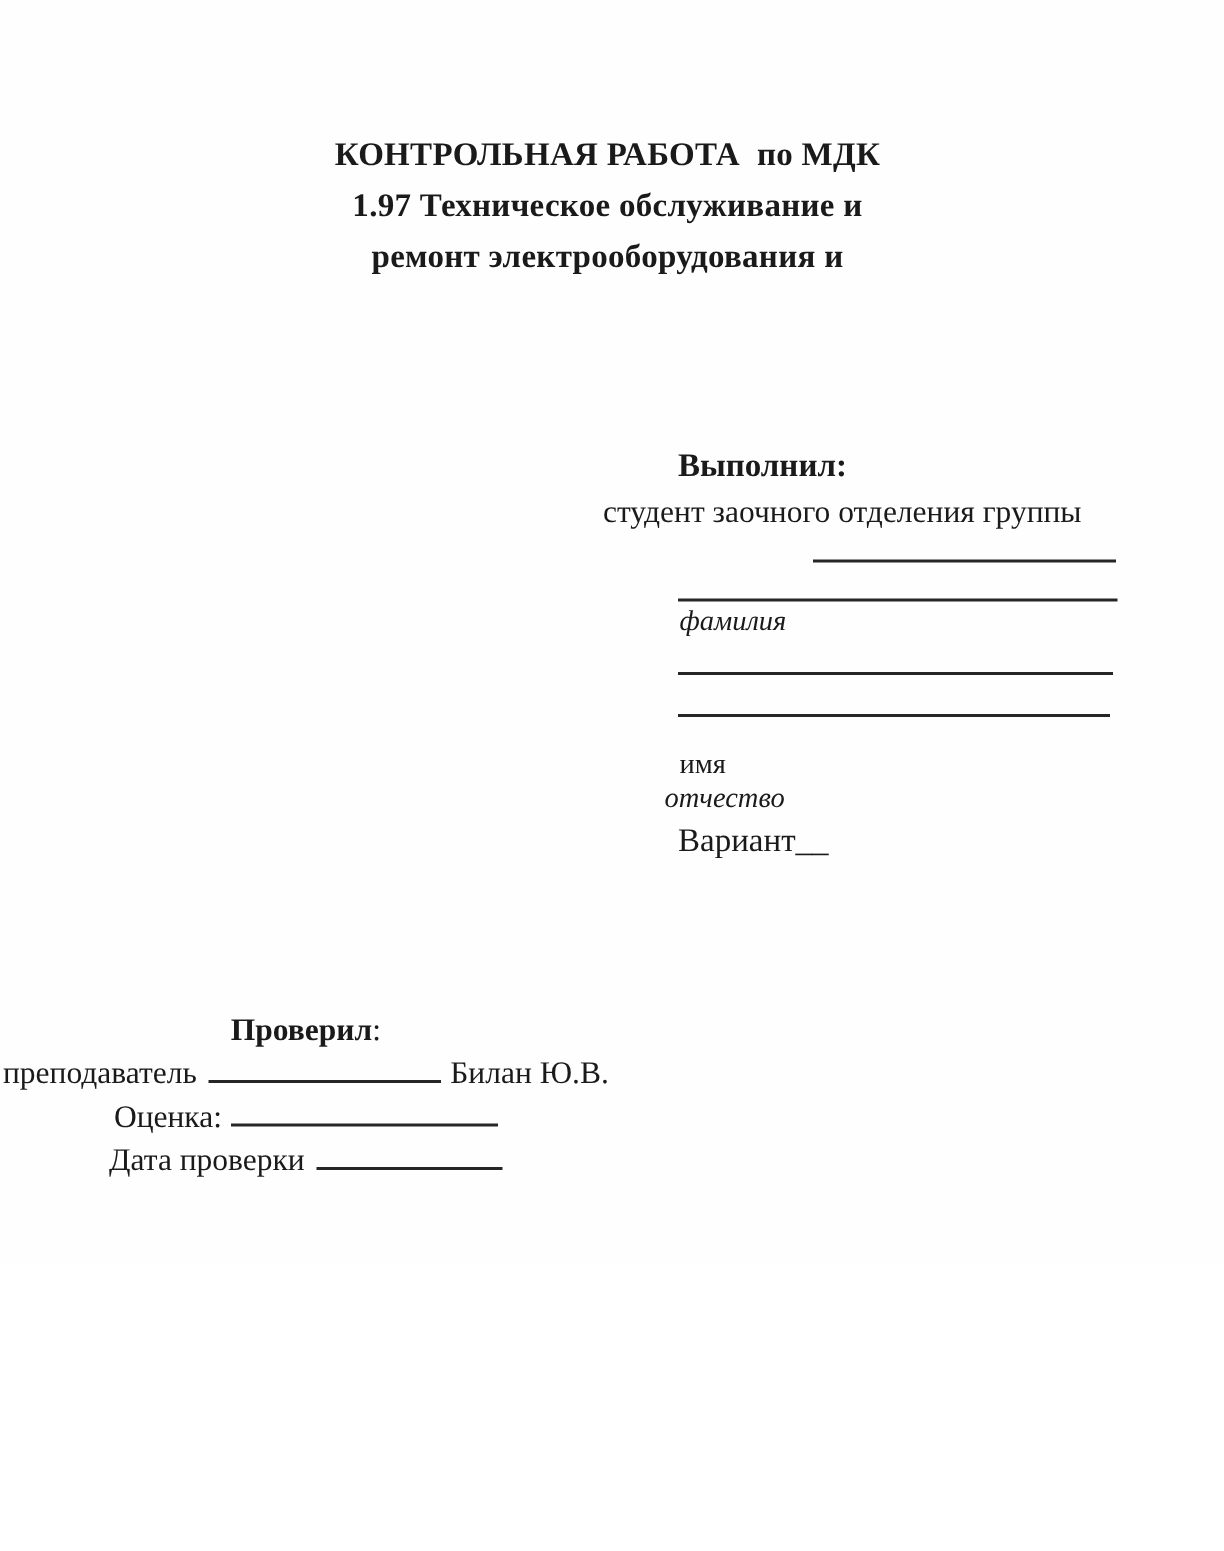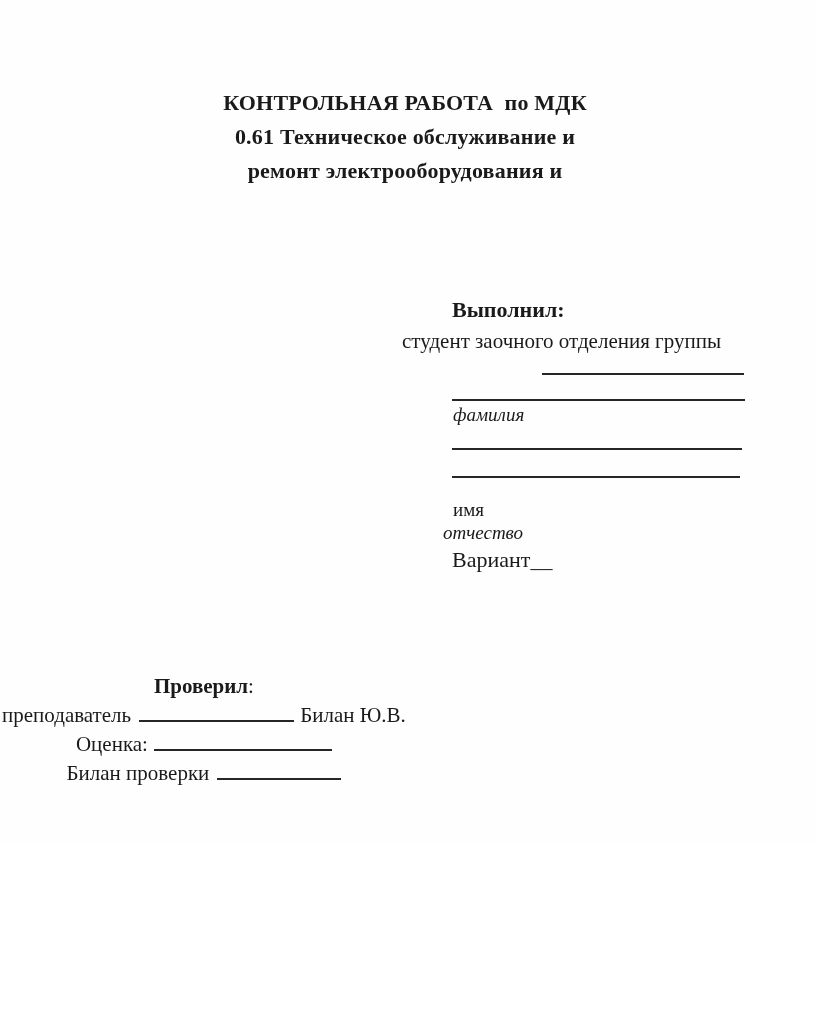--- a/index.html
+++ b/index.html
@@ -63,21 +63,21 @@
     border-bottom: 3px solid #7d7d7d;
   }
 </style>
 </head>
 <body>
 
 <div class="page">
 
   <div class="abs title-block">
     <div>КОНТРОЛЬНАЯ РАБОТА&nbsp; по МДК</div>
-    <div>0.61 Техническое обслуживание и</div>
+    <div>1.97 Техническое обслуживание и</div>
     <div>ремонт электрооборудования и</div>
   </div>
 
   <div class="abs exec-heading">Выполнил:</div>
   <div class="abs exec-subline">студент заочного отделения группы</div>
 
   <div class="abs rule rule-group"></div>
   <div class="abs rule rule-surname"></div>
   <div class="abs small-label surname-label">фамилия</div>
 
@@ -94,21 +94,21 @@
     <div>
       <span class="bold">Проверил</span><span>:</span>
     </div>
     <div>
       <span>преподаватель</span><span class="fill fill-teacher"></span><span>Билан Ю.В.</span>
     </div>
     <div>
       <span>Оценка:</span><span class="fill fill-grade"></span>
     </div>
     <div>
-      <span>Билан проверки</span><span class="fill fill-date"></span>
+      <span>Дата проверки</span><span class="fill fill-date"></span>
     </div>
   </div>
 
   <div class="abs footer-year">
     <span>20</span><span class="fill-gray"></span>
   </div>
 
 </div>
 
 </body></html>

